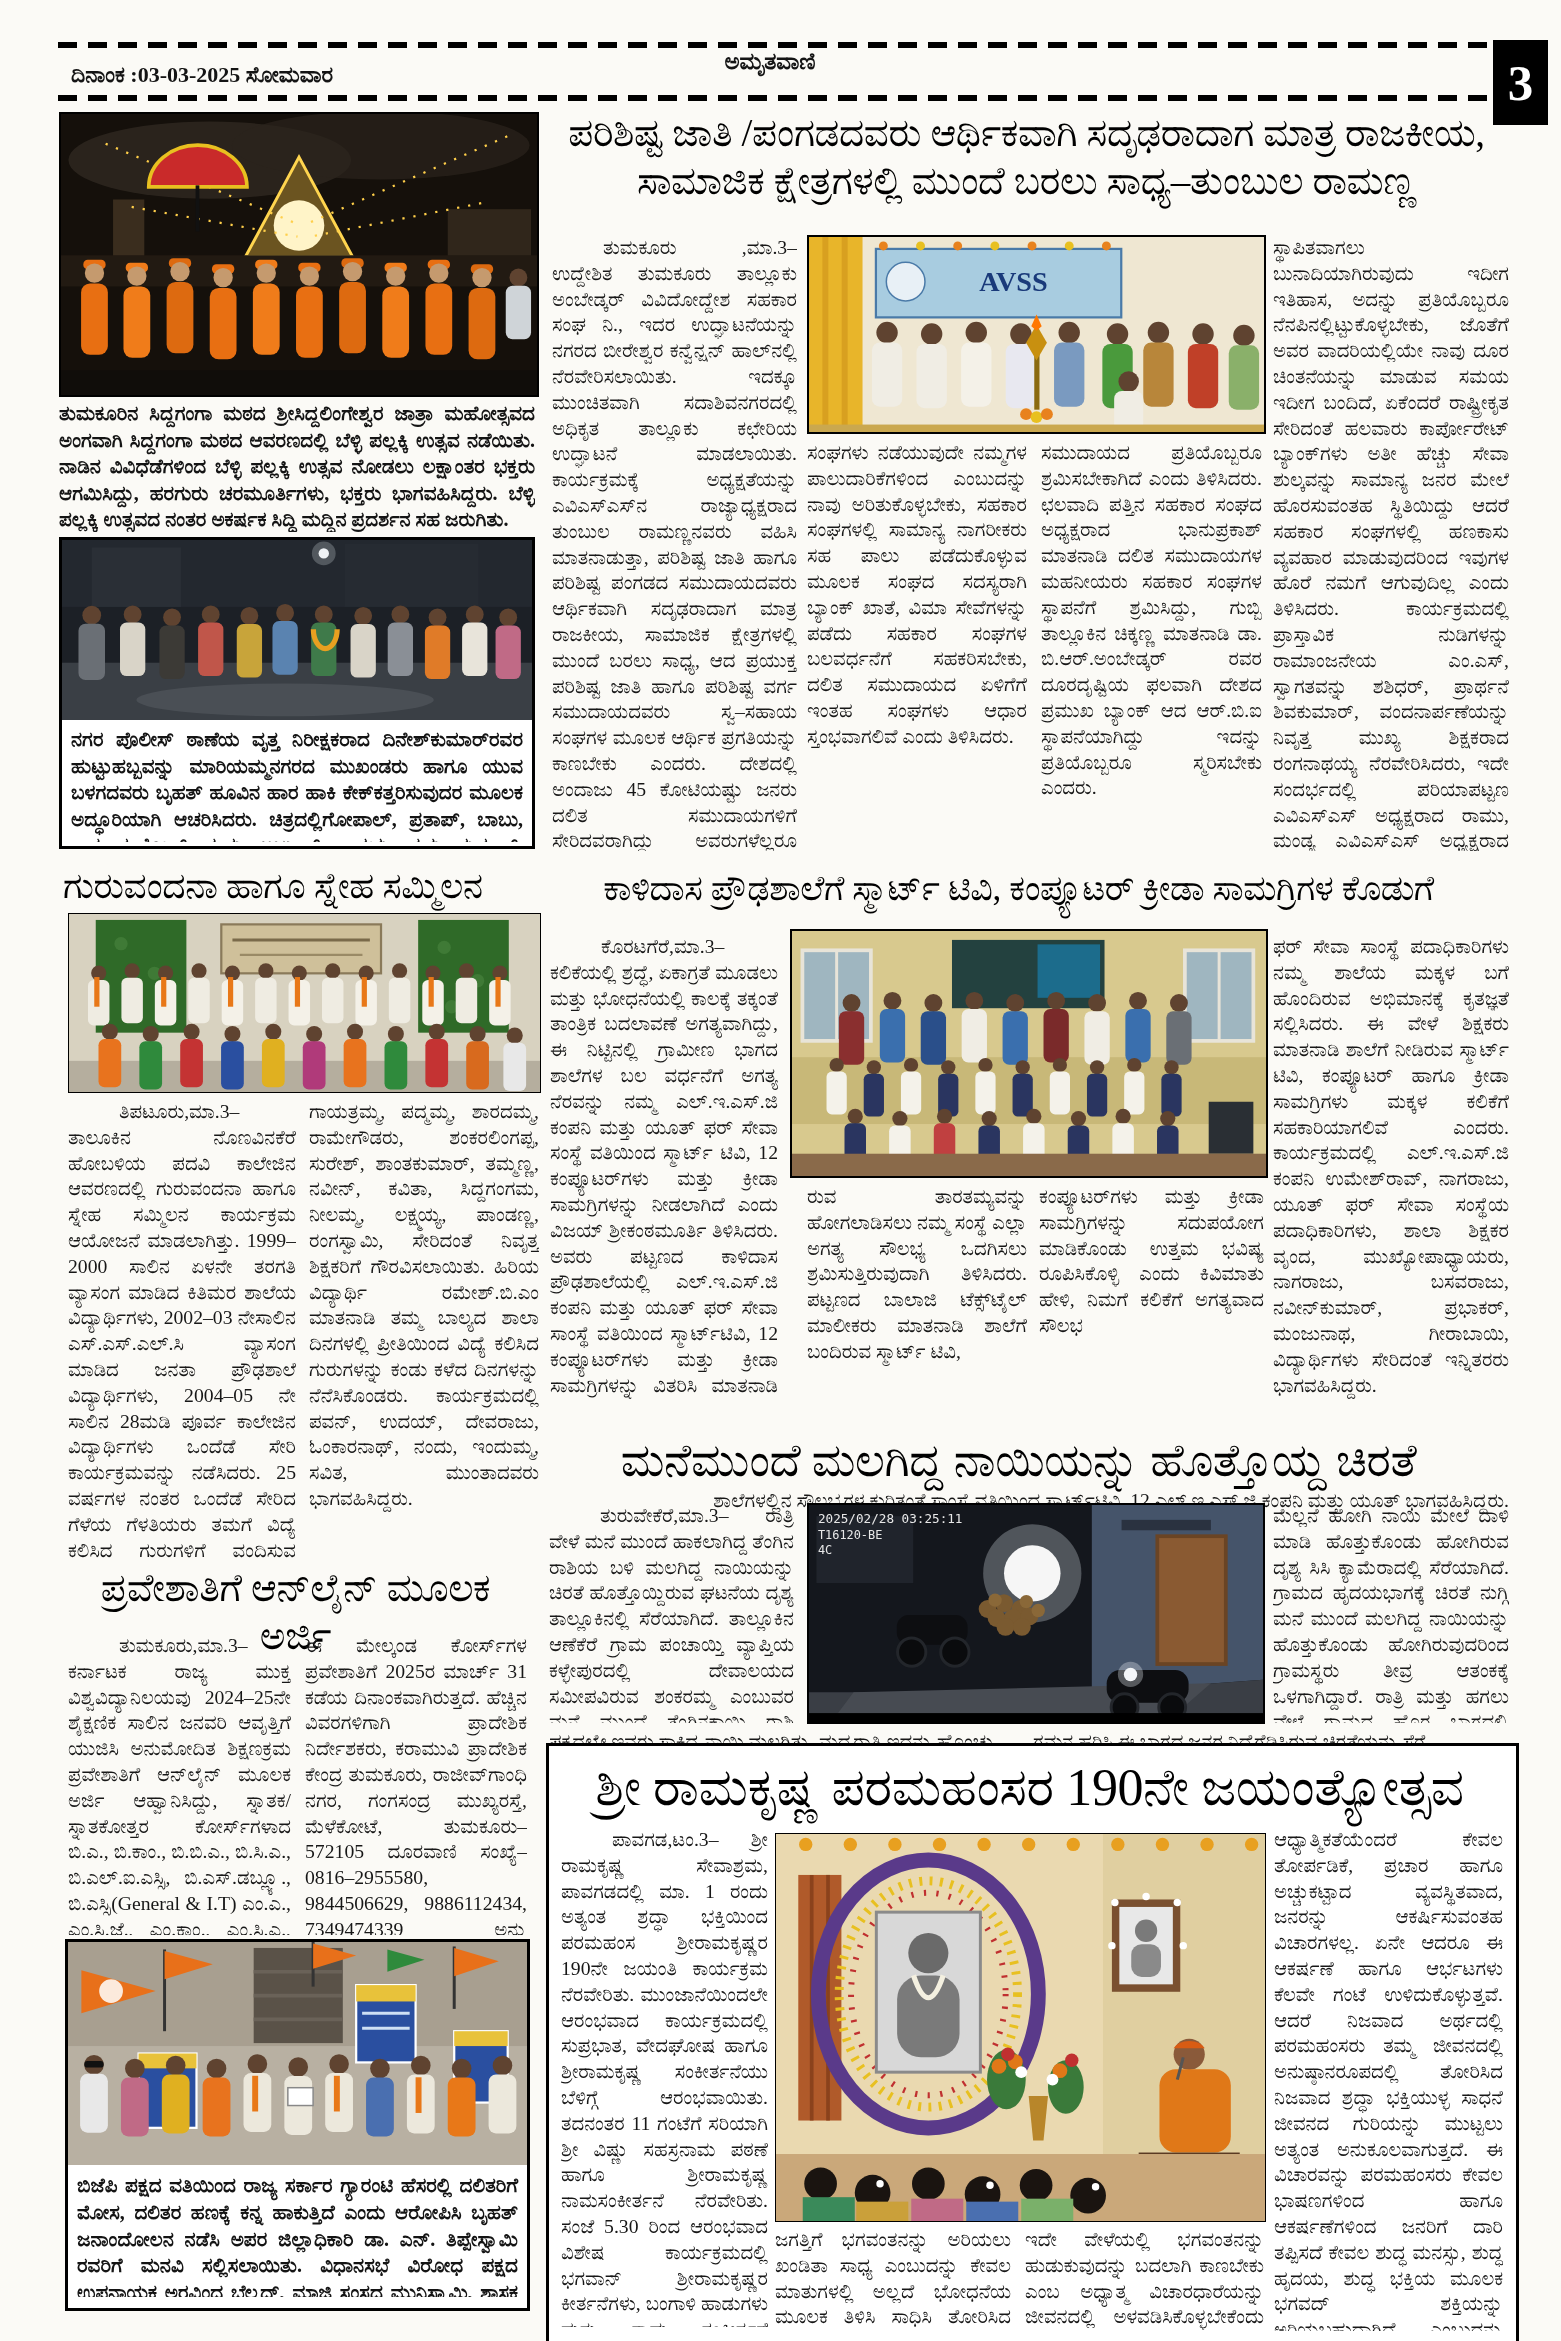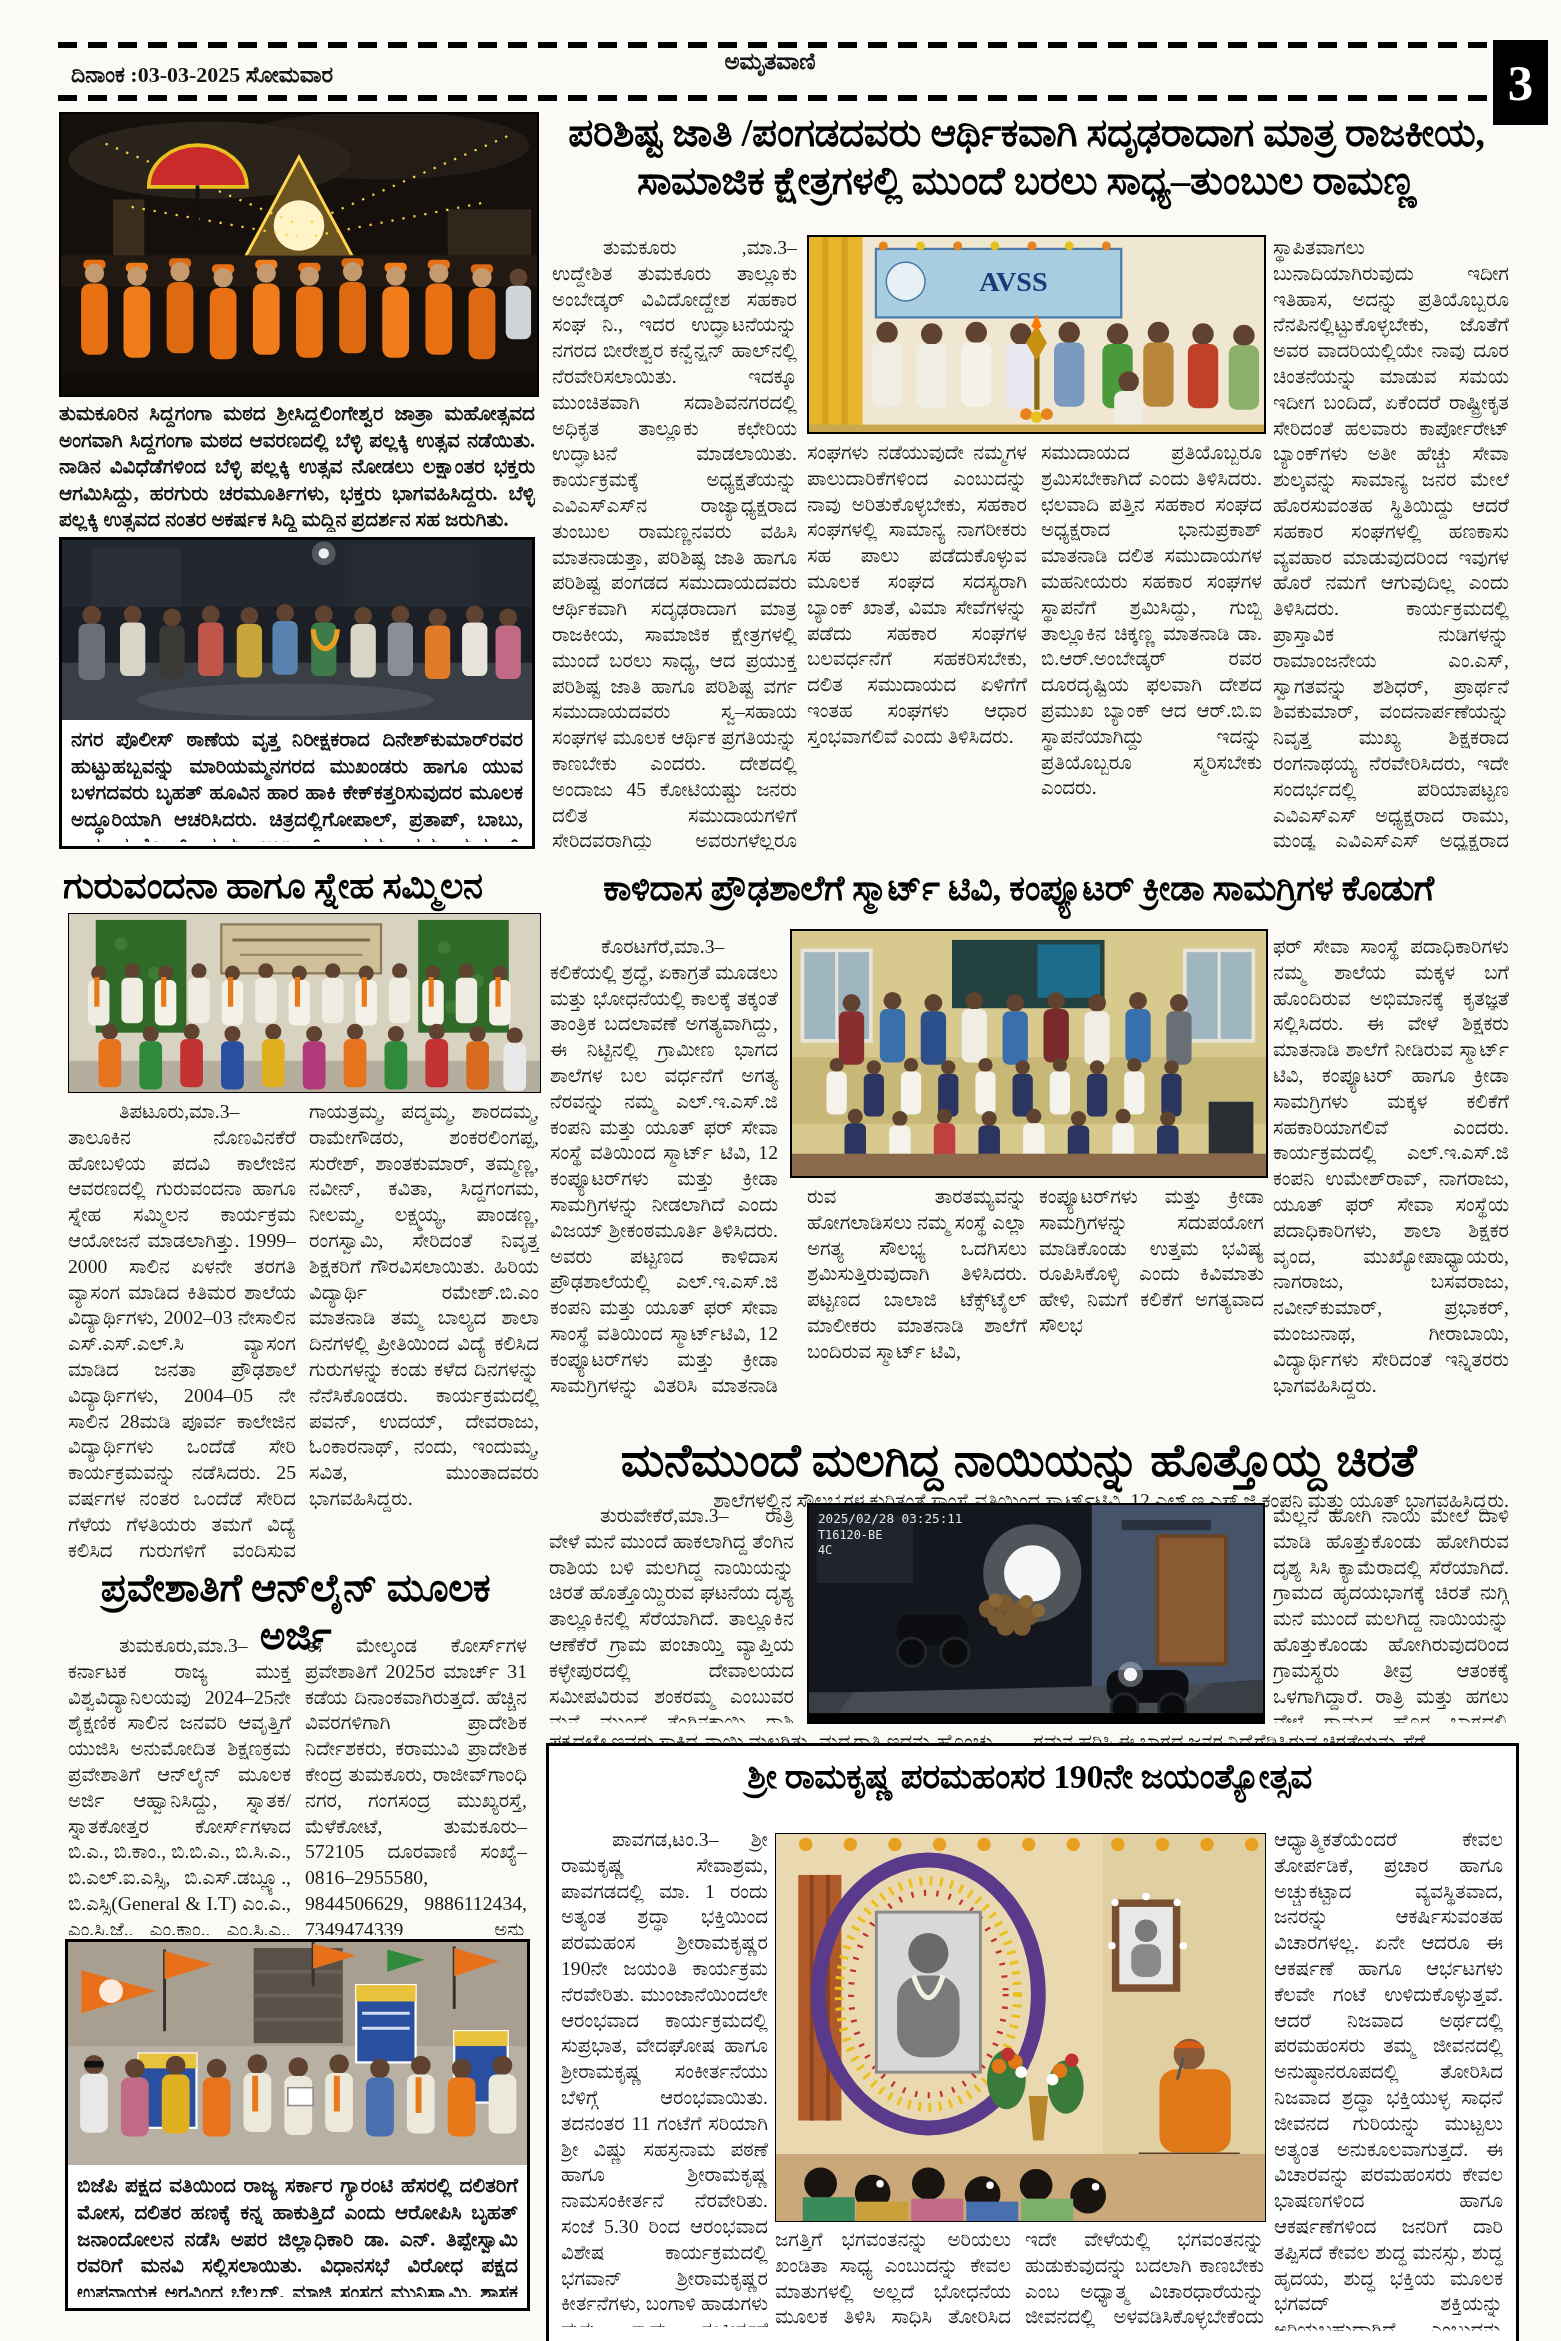--- a/index.html
+++ b/index.html
@@ -6,21 +6,21 @@
   #page{position:relative;width:1561px;height:2342px;background:#fbfaf6;margin:0 auto;
         font-family:"Liberation Serif","DejaVu Serif",serif;color:#141414;overflow:hidden;padding-left:32px;}
   .dash{position:absolute;left:58px;right:48px;height:6px;
         background:repeating-linear-gradient(90deg,#000 0 19.3px,transparent 19.3px 30px);}
   .abs{position:absolute;}
   .photo{position:absolute;border:2.2px solid #000;overflow:hidden;background:#222;}
   .photo svg{display:block;width:100%;height:100%;}
   .col{position:absolute;font-size:19.7px;line-height:1.31;text-align:justify;overflow:hidden;
        color:#171717;word-break:break-word;}
   .indent{text-indent:51px;}
-  .headline{position:absolute;font-weight:700;color:#000;line-height:1.22;letter-spacing:-0.4px;}
+  .headline{position:absolute;font-weight:400;color:#000;line-height:1.22;letter-spacing:-0.4px;}
   .caption{position:absolute;font-size:20px;font-weight:700;line-height:1.33;text-align:justify;overflow:hidden;}
   .boxed{border:3px solid #000;background:#fff;}
   #masthead{position:absolute;left:59px;right:112px;top:49px;text-align:center;
             font-size:23px;font-weight:900;}
   #dateline{position:absolute;left:71px;top:62px;font-size:22px;font-weight:700;}
   #pagebox{position:absolute;left:1493px;top:40px;width:55px;height:85px;background:#000;color:#fff;
            font-size:51px;font-weight:900;display:flex;align-items:center;justify-content:center;z-index:5;}
   .ctext{font-family:"DejaVu Sans Mono",monospace;}
 </style>
 </head>
@@ -355,21 +355,21 @@
             <rect x="248" y="180" width="8" height="48"></rect>
             <rect x="358" y="180" width="8" height="48"></rect>
             <rect x="468" y="182" width="8" height="48"></rect>
           </g>
       </svg>
     </div>
     <div class="caption" style="position:static;padding:7.4px 9px;height:117px">ಬಿಜೆಪಿ ಪಕ್ಷದ ವತಿಯಿಂದ ರಾಜ್ಯ ಸರ್ಕಾರ ಗ್ಯಾರಂಟಿ ಹೆಸರಲ್ಲಿ ದಲಿತರಿಗೆ ಮೋಸ, ದಲಿತರ ಹಣಕ್ಕೆ ಕನ್ನ ಹಾಕುತ್ತಿದೆ ಎಂದು ಆರೋಪಿಸಿ ಬೃಹತ್ ಜನಾಂದೋಲನ ನಡೆಸಿ ಅಪರ ಜಿಲ್ಲಾಧಿಕಾರಿ ಡಾ. ಎನ್. ತಿಪ್ಪೇಸ್ವಾಮಿ ರವರಿಗೆ ಮನವಿ ಸಲ್ಲಿಸಲಾಯಿತು. ವಿಧಾನಸಭೆ ವಿರೋಧ ಪಕ್ಷದ ಉಪನಾಯಕ ಅರವಿಂದ ಬೆಲ್ಲದ್, ಮಾಜಿ ಸಂಸದ ಮುನಿಸ್ವಾಮಿ, ಶಾಸಕ ಜ್ಯೋತಿಗಣೇಶ್, ಜಿಲ್ಲಾ ಬಿಜೆಪಿ ಅಧ್ಯಕ್ಷ ರವಿಶಂಕರ್ ಹೆಬ್ಬಾಕ ಸೇರಿದಂತೆ ಬಿಜೆಪಿ ಮುಖಂಡರು, ಕಾರ್ಯಕರ್ತರುಗಳು ಭಾಗವಹಿಸಿದ್ದರು.</div>
   </div>
 
   <div class="abs" style="left:546px;top:1743px;width:967px;height:595px;border:3.7px solid #000;background:#fff"></div>
-  <div class="headline" style="left:565px;top:1756px;width:929px;font-size:34px;text-align:center">ಶ್ರೀ ರಾಮಕೃಷ್ಣ ಪರಮಹಂಸರ 190ನೇ ಜಯಂತ್ಯೋತ್ಸವ</div>
+  <div class="headline" style="left:565px;top:1756px;width:929px;font-size:52px;text-align:center">ಶ್ರೀ ರಾಮಕೃಷ್ಣ ಪರಮಹಂಸರ 190ನೇ ಜಯಂತ್ಯೋತ್ಸವ</div>
   <div class="col indent" style="left:561px;top:1827px;width:207px;height:500px">ಪಾವಗಡ,ಟಂ.3– ಶ್ರೀ ರಾಮಕೃಷ್ಣ ಸೇವಾಶ್ರಮ, ಪಾವಗಡದಲ್ಲಿ ಮಾ. 1 ರಂದು ಅತ್ಯಂತ ಶ್ರದ್ಧಾ ಭಕ್ತಿಯಿಂದ ಪರಮಹಂಸ ಶ್ರೀರಾಮಕೃಷ್ಣರ 190ನೇ ಜಯಂತಿ ಕಾರ್ಯಕ್ರಮ ನೆರವೇರಿತು. ಮುಂಜಾನೆಯಿಂದಲೇ ಆರಂಭವಾದ ಕಾರ್ಯಕ್ರಮದಲ್ಲಿ ಸುಪ್ರಭಾತ, ವೇದಘೋಷ ಹಾಗೂ ಶ್ರೀರಾಮಕೃಷ್ಣ ಸಂಕೀರ್ತನೆಯು ಬೆಳಿಗ್ಗೆ ಆರಂಭವಾಯಿತು. ತದನಂತರ 11 ಗಂಟೆಗೆ ಸರಿಯಾಗಿ ಶ್ರೀ ವಿಷ್ಣು ಸಹಸ್ರನಾಮ ಪಠಣೆ ಹಾಗೂ ಶ್ರೀರಾಮಕೃಷ್ಣ ನಾಮಸಂಕೀರ್ತನೆ ನೆರವೇರಿತು. ಸಂಜೆ 5.30 ರಿಂದ ಆರಂಭವಾದ ವಿಶೇಷ ಕಾರ್ಯಕ್ರಮದಲ್ಲಿ ಭಗವಾನ್ ಶ್ರೀರಾಮಕೃಷ್ಣರ ಕೀರ್ತನೆಗಳು, ಬಂಗಾಳಿ ಹಾಡುಗಳು ಮತ್ತು ನಾಮ ಸಂಕೀರ್ತನೆ ನಡೆಯಿತು. ಸಂಜೆ 7 ಗಂಟೆಗೆ ಶ್ರೀರಾಮಕೃಷ್ಣರ ಕುರಿತಾಗಿ ವಿಶೇಷ ಉಪನ್ಯಾಸ ನಡೆಯಿತು. ಪರಮ ಪೂಜ್ಯ ಸ್ವಾಮಿ ಜಪಾನಂದಜೀ ಮಹಾರಾಜ್ ರವರು ಉಪನ್ಯಾಸ ನೀಡುತ್ತಾ ಇಡೀ</div>
   <div class="photo" style="left:775px;top:1833px;width:489px;height:387px;border-width:1.5px">
     <svg viewBox="0 0 658 520" preserveAspectRatio="none">
       <rect width="658" height="520" fill="#ead9b0"></rect>
       <rect x="440" y="0" width="218" height="520" fill="#e0cfa0"></rect>
       <g fill="#e8a020">
           <circle cx="40" cy="14" r="9"></circle>
           <circle cx="100" cy="14" r="9"></circle>
           <circle cx="160" cy="14" r="9"></circle>
           <circle cx="220" cy="14" r="9"></circle>

